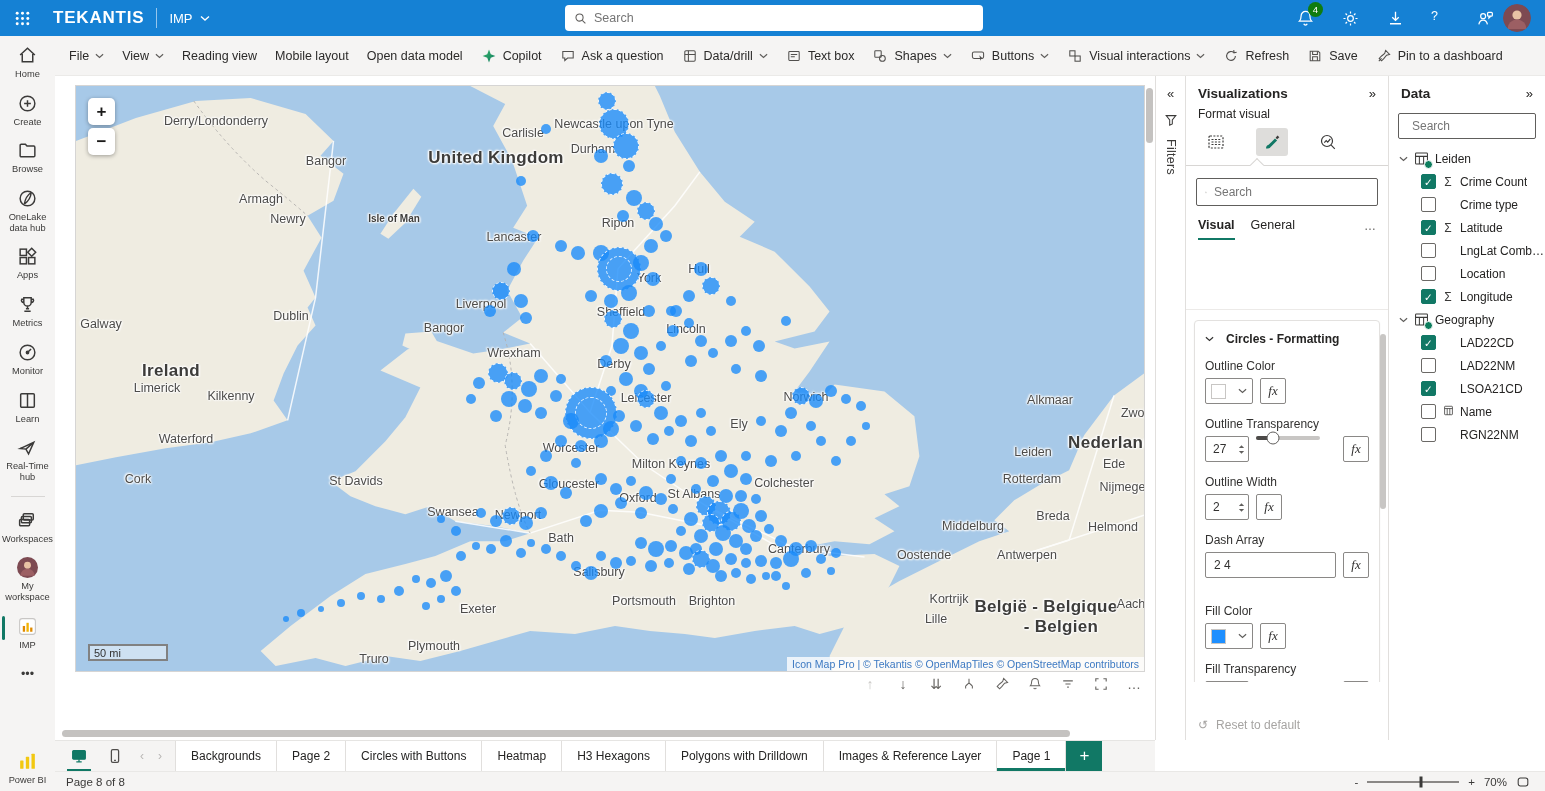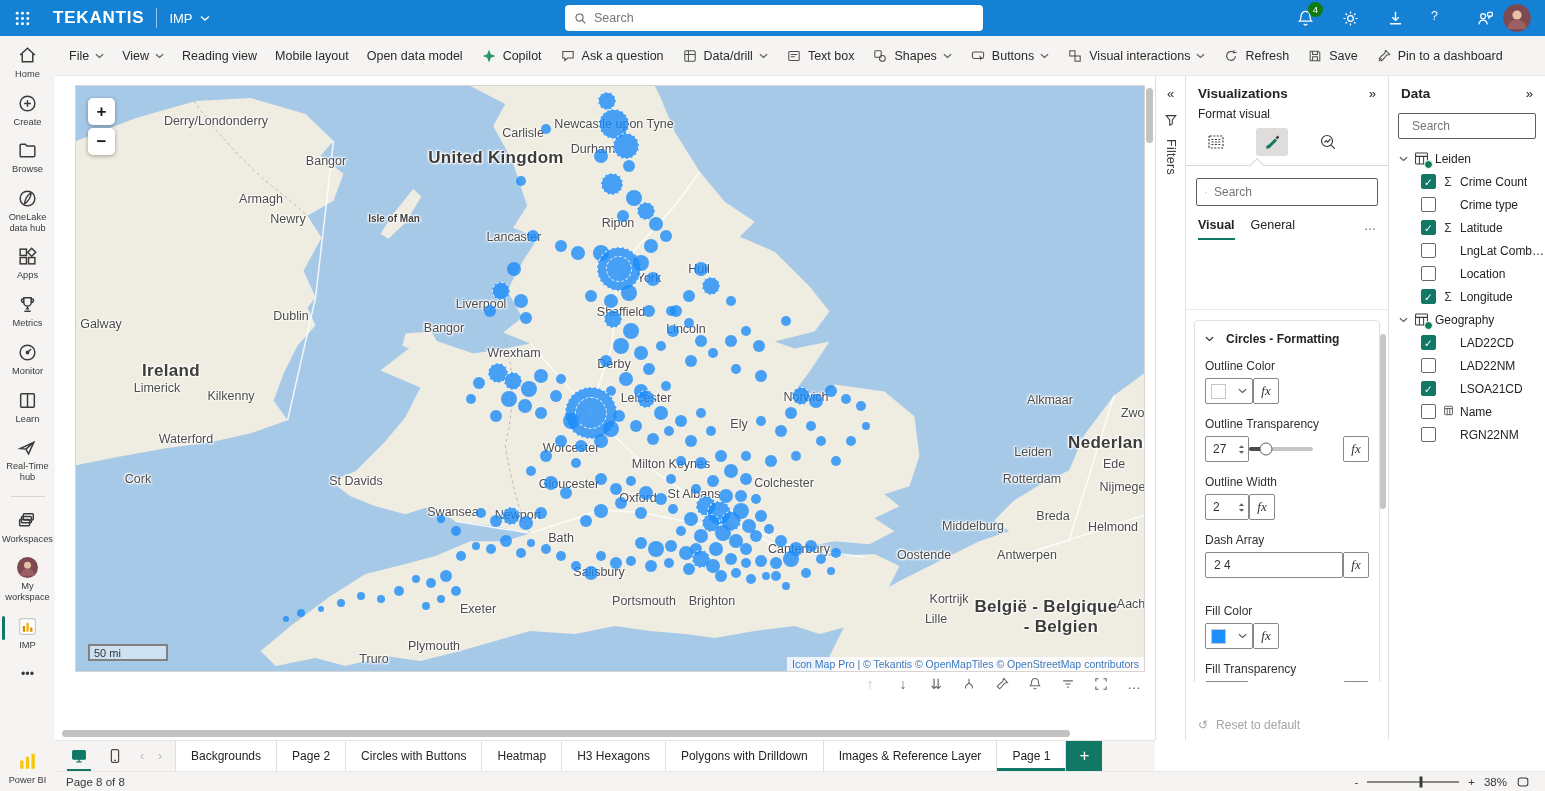--- a/index.html
+++ b/index.html
@@ -87,21 +87,21 @@
   .vp-search input{border:0;outline:0;flex:1;font-family:inherit;font-size:12px;background:transparent;color:#323130}
   .vp-tabs{display:flex;align-items:center;gap:16px;padding:12px 12px 0}
   .vp-tab{padding-bottom:6px;font-size:12.5px;color:#252423;cursor:pointer;border-bottom:2.5px solid transparent}
   .vp-tab.active{font-weight:bold;border-bottom-color:#117865}
   .vp-more{margin-left:auto;color:#605e5c;cursor:pointer;padding-bottom:6px}
   .vp-scroll{position:absolute;top:233px;bottom:58px;left:0;right:0;overflow:hidden;border-top:1px solid #eceae8;padding-top:4px}
   .vp-card{margin:6px 8px;border:1px solid #e3e1df;border-radius:4px;padding:11px 10px 15px;box-shadow:0 1px 2px rgba(0,0,0,.06);background:#fff}
   .vp-sec-title{display:flex;gap:12px;font-weight:bold;color:#252423;font-size:12px;align-items:center;cursor:pointer}
   .vp-sec-title .ic{width:9px;height:6px;color:#323130}
   .ctl-label{margin:13px 0 5px;color:#323130}
-  .row{display:flex;align-items:center;}
+  .row{display:flex;gap:7px}
   .row .fx-right{margin-left:auto}
   .swatchbox{width:48px;height:26px;border:1px solid #8a8886;border-radius:2px;display:flex;align-items:center;justify-content:space-between;padding:0 5px;cursor:pointer;background:#fff}
   .swatch{width:15px;height:15px;border:1px solid #c8c6c4}
   .swatchbox .ic{width:9px;height:6px;color:#605e5c}
   .fx{width:26px;height:26px;border:1px solid #8a8886;border-radius:2px;display:flex;align-items:center;justify-content:center;font-style:italic;font-family:"Liberation Serif",serif;font-size:13px;color:#323130;cursor:pointer;background:#fff;flex:none}
   .spin{width:44px;height:26px;border:1px solid #8a8886;border-radius:2px;display:flex;align-items:center;padding-left:7px;position:relative;background:#fff}
   .spin .ic{position:absolute;right:3px;top:6px;width:7px;height:13px}
   .slider{height:4px;background:#c8c6c4;border-radius:2px;position:relative;width:64px;cursor:pointer}
   .slider .fill{position:absolute;left:0;top:0;bottom:0;background:#4c4a48;border-radius:2px}
   .slider .thumb{position:absolute;top:50%;transform:translate(-50%,-50%);width:13px;height:13px;border-radius:50%;background:#fff;border:1.5px solid #605e5c}
@@ -1122,21 +1122,21 @@
   </div>
 
   <div class="statusbar">
     <span>Page 8 of 8</span>
     <div class="sb-right">
       <span>-</span>
       <span class="sb-slider">
           <span class="sb-thumb"></span>
         </span>
       <span>+</span>
-      <span>38%</span>
+      <span>70%</span>
       <span class="ic sb-fit">
           <svg viewBox="0 0 16 16" fill="none" stroke="#3b3a39" stroke-width="1.2">
             <rect x="2.5" y="3.5" width="11" height="9" rx="2.5"></rect>
           </svg>
         </span>
     </div>
   </div>
 
 </div>
 

